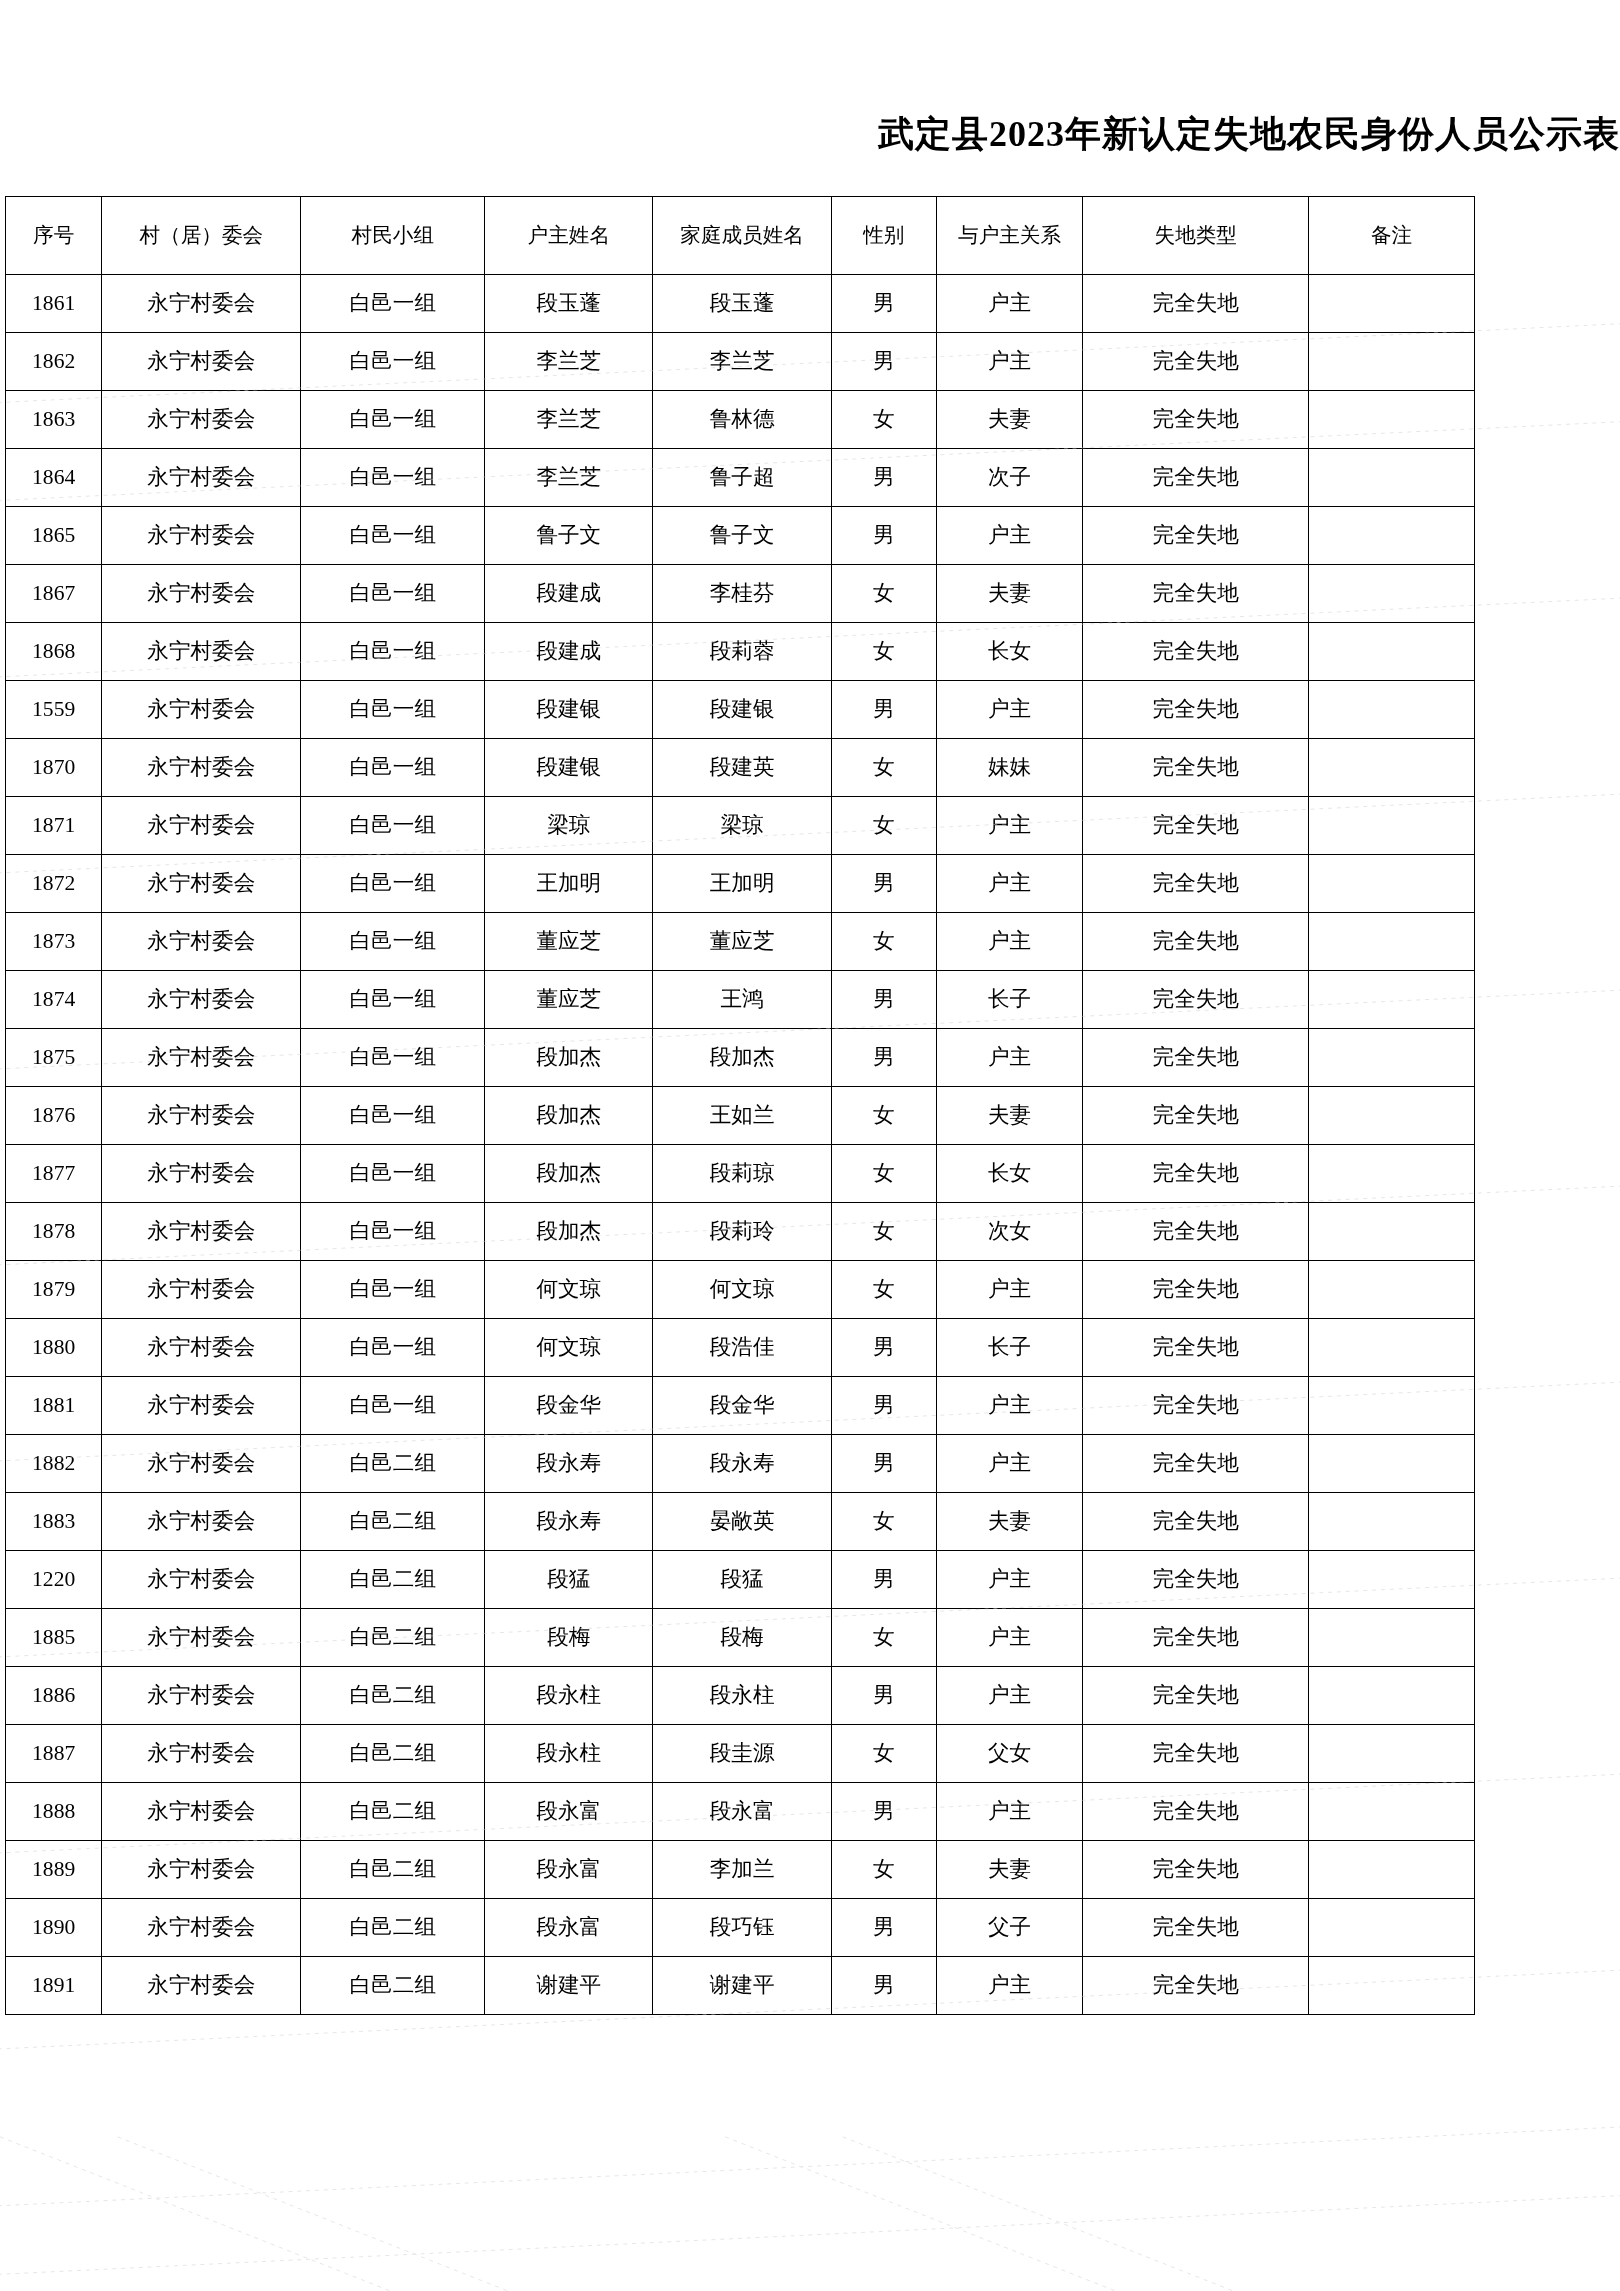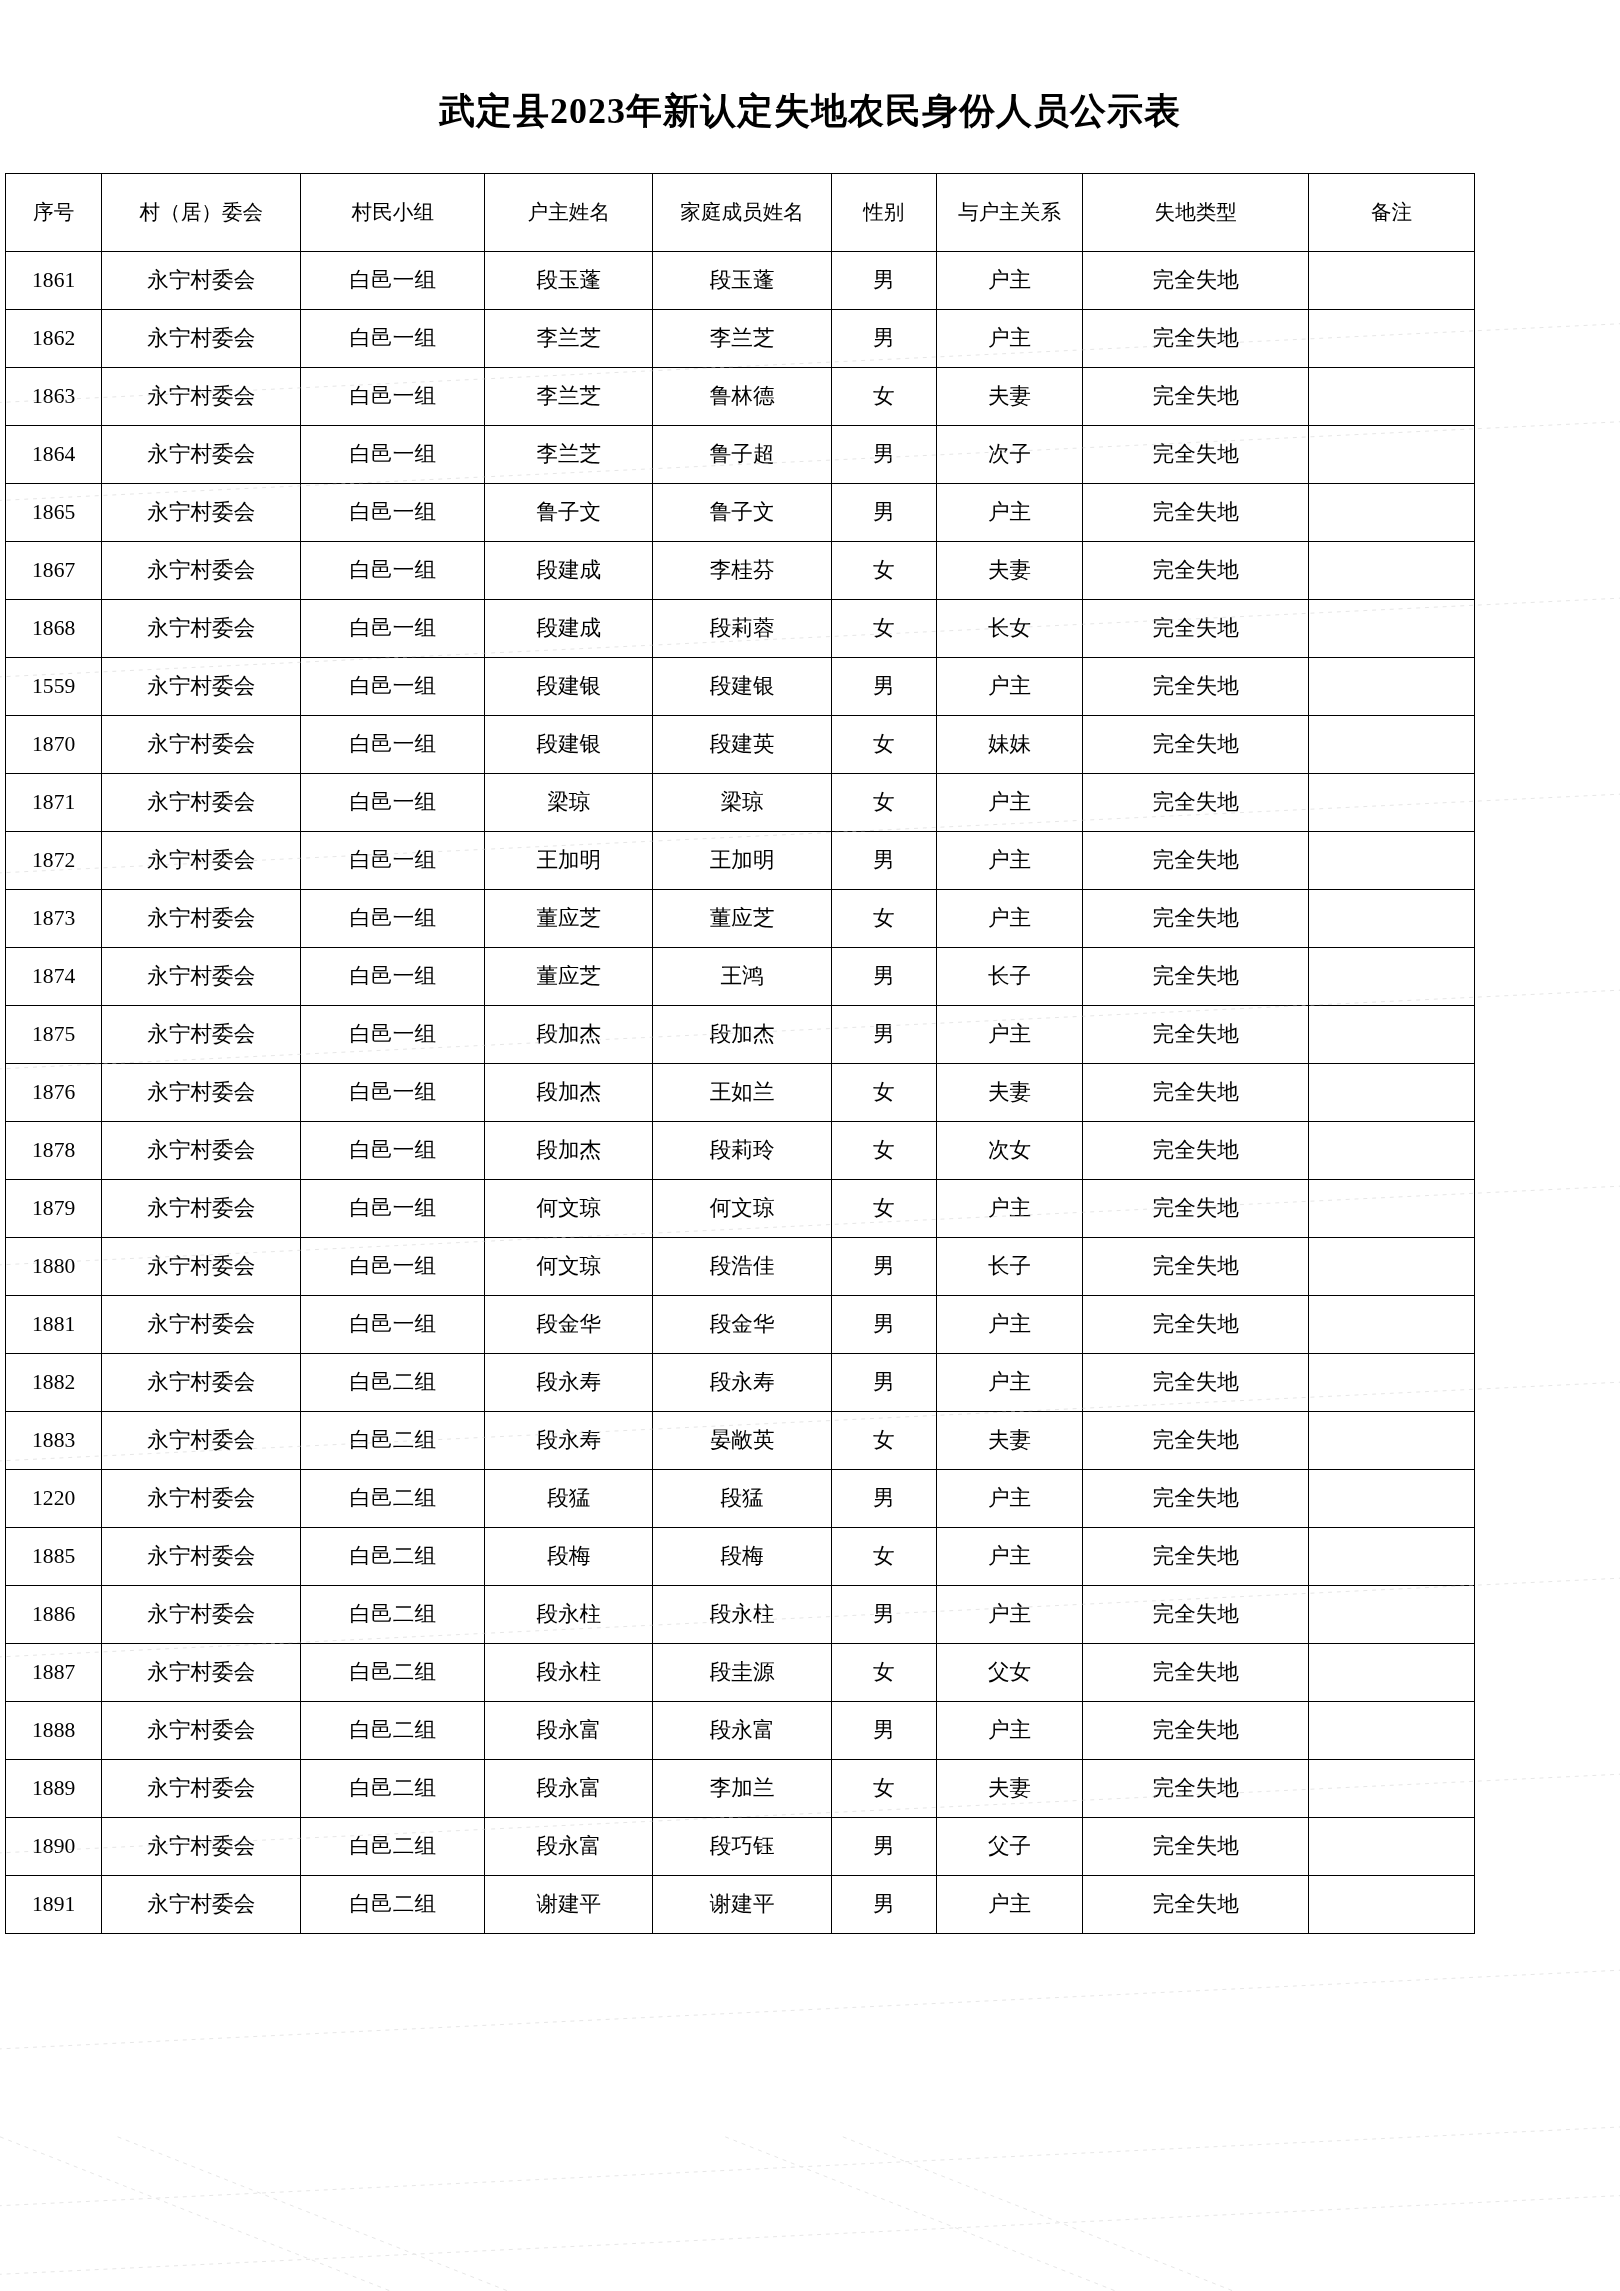--- a/index.html
+++ b/index.html
@@ -16,26 +16,26 @@
     overflow: hidden;
   }
   .page {
     position: relative;
     width: 1620px;
     height: 2292px;
     box-sizing: border-box;
     padding: 0;
   }
   .doc-title {
-    text-align: center;
+    text-align: right;
     font-size: 36px;
     font-weight: bold;
     letter-spacing: 1px;
     margin: 0;
-    padding-top: 87px;
+    padding-top: 110px;
     padding-bottom: 0;
     font-family: "Liberation Serif", "DejaVu Serif", serif;
   }
   .table-wrap {
     margin: 37px auto 0 auto;
     width: 1610px;
   }
   table.main-table {
     border-collapse: collapse;
     width: 1470px;
@@ -298,20 +298,31 @@
             <td>永宁村委会</td>
             <td>白邑一组</td>
             <td>段加杰</td>
             <td>王如兰</td>
             <td>女</td>
             <td>夫妻</td>
             <td>完全失地</td>
             <td></td>
           </tr>
           <tr>
+            <td>1877</td>
+            <td>永宁村委会</td>
+            <td>白邑一组</td>
+            <td>段加杰</td>
+            <td>段莉琼</td>
+            <td>女</td>
+            <td>长女</td>
+            <td>完全失地</td>
+            <td></td>
+          </tr>
+          <tr>
             <td>1878</td>
             <td>永宁村委会</td>
             <td>白邑一组</td>
             <td>段加杰</td>
             <td>段莉玲</td>
             <td>女</td>
             <td>次女</td>
             <td>完全失地</td>
             <td></td>
           </tr>

